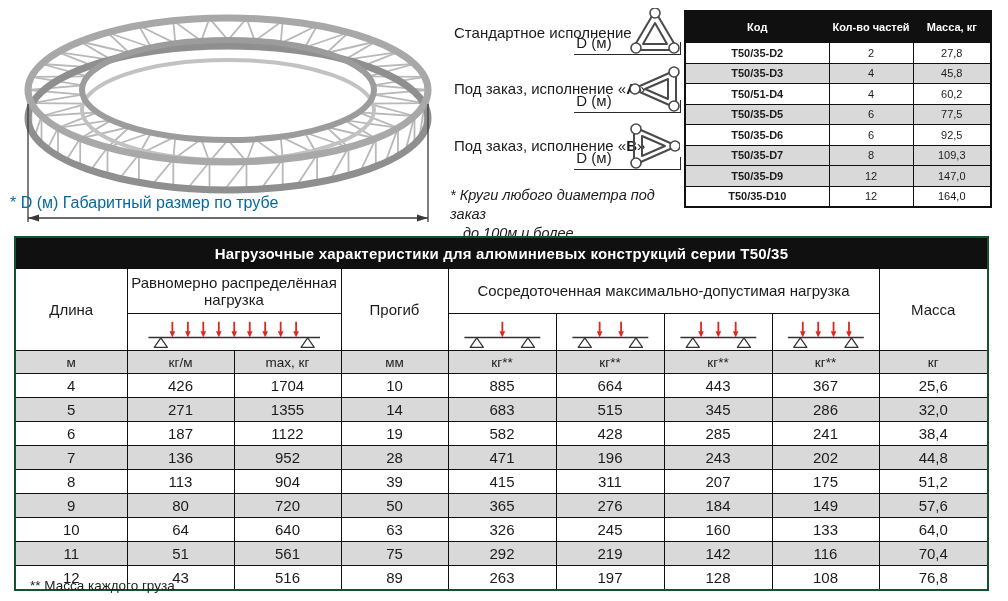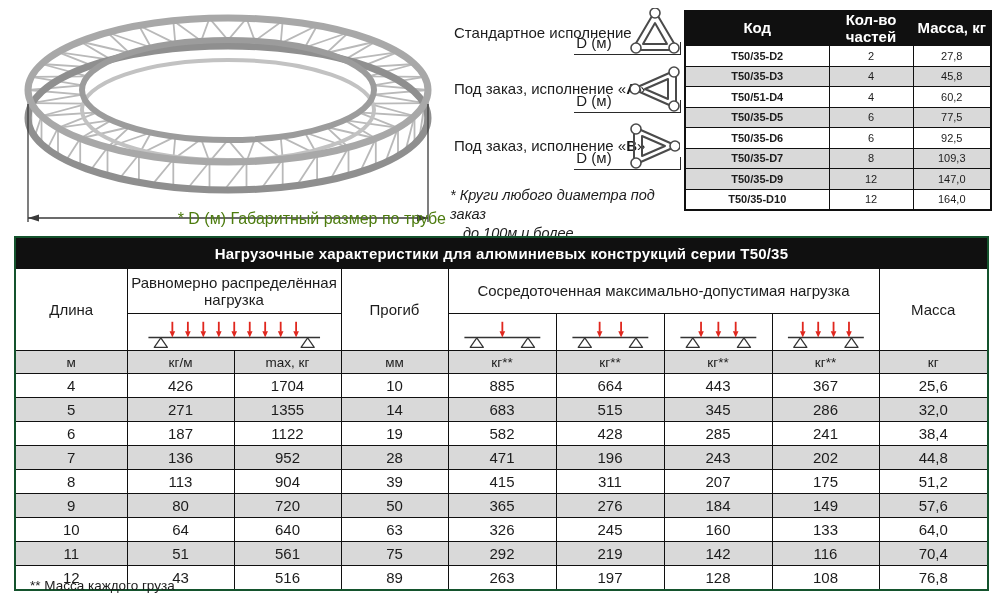--- a/index.html
+++ b/index.html
@@ -10,22 +10,22 @@
   .truss-block{position:absolute;left:10px;top:4px;width:436px;height:226px;}
   #truss-svg{width:436px;height:222px;display:block;}
   .lat{stroke:#b9b9b9;stroke-width:1.8;fill:none;}
   .rim{fill:none;}
   .rimB{stroke:#8f8f8f;stroke-width:7;}
   .rimI2{stroke:#c2c2c2;stroke-width:4;}
   .rimT{stroke:#a8a8a8;stroke-width:7;}
   .rimI{stroke:#9c9c9c;stroke-width:6;}
   .dim{stroke:#3a3a3a;stroke-width:1.3;}
   .dimh{fill:#3a3a3a;}
-  .dim-caption{position:absolute;left:0;right:0;top:206px;text-align:right;
-               font-size:16px;color:#4d7c0f;}
+  .dim-caption{position:absolute;left:0;right:0;top:190px;text-align:left;
+               font-size:16px;color:#0369a1;}
 
   
   .variants{position:absolute;left:448px;top:0;width:240px;height:232px;}
   .variant{position:absolute;left:0;right:0;height:52px;}
   .v1{top:8px;}.v2{top:66px;}.v3{top:123px;}
   .v-label{position:absolute;left:6px;top:14px;font-size:15px;white-space:nowrap;}
   .v1 .v-label{top:16px;}
   .v-dim{position:absolute;left:120px;top:26px;width:52px;text-align:center;font-size:15px;}
   .v-line{position:absolute;left:126px;right:7px;top:34px;height:12px;
           border-bottom:1.6px solid #2a2a2a;border-right:1.6px solid #2a2a2a;}
@@ -33,21 +33,21 @@
   .v-icon path{stroke:#4a4a4a;fill:none;stroke-width:2;stroke-linejoin:round;}
   .v-icon circle{fill:#fff;stroke:#4a4a4a;stroke-width:1.6;}
   .variants-note{position:absolute;left:2px;top:186px;font-style:italic;
                  font-size:14.5px;line-height:1.3;}
   .note-l2{padding-left:13px;}
 
   
   .code-table{position:absolute;left:684px;top:10px;width:306px;
               border-collapse:collapse;table-layout:fixed;border:2px solid #101010;}
   .code-table th,.code-table td{border:1px solid #101010;text-align:center;padding:0;}
-  .code-table th{background:#101010;color:#fff;font-weight:bold;font-size:15px;
+  .code-table th{background:#101010;color:#fff;font-weight:bold;font-size:11px;
                  height:30px;line-height:1.1;}
   .code-table td{height:19.5px;font-size:11px;}
   .code-table td:first-child{font-weight:bold;}
   .code-table tr.alt td{background:var(--row-alt,#d9d9d9);}
 
   
   .watermark{position:absolute;left:444px;top:284px;font-size:30px;color:#d5d5d5;
              letter-spacing:1px;pointer-events:none;}
   .load-table{position:absolute;left:14px;top:236px;width:973px;
               border-collapse:collapse;table-layout:fixed;border:2px solid #14532d;}

